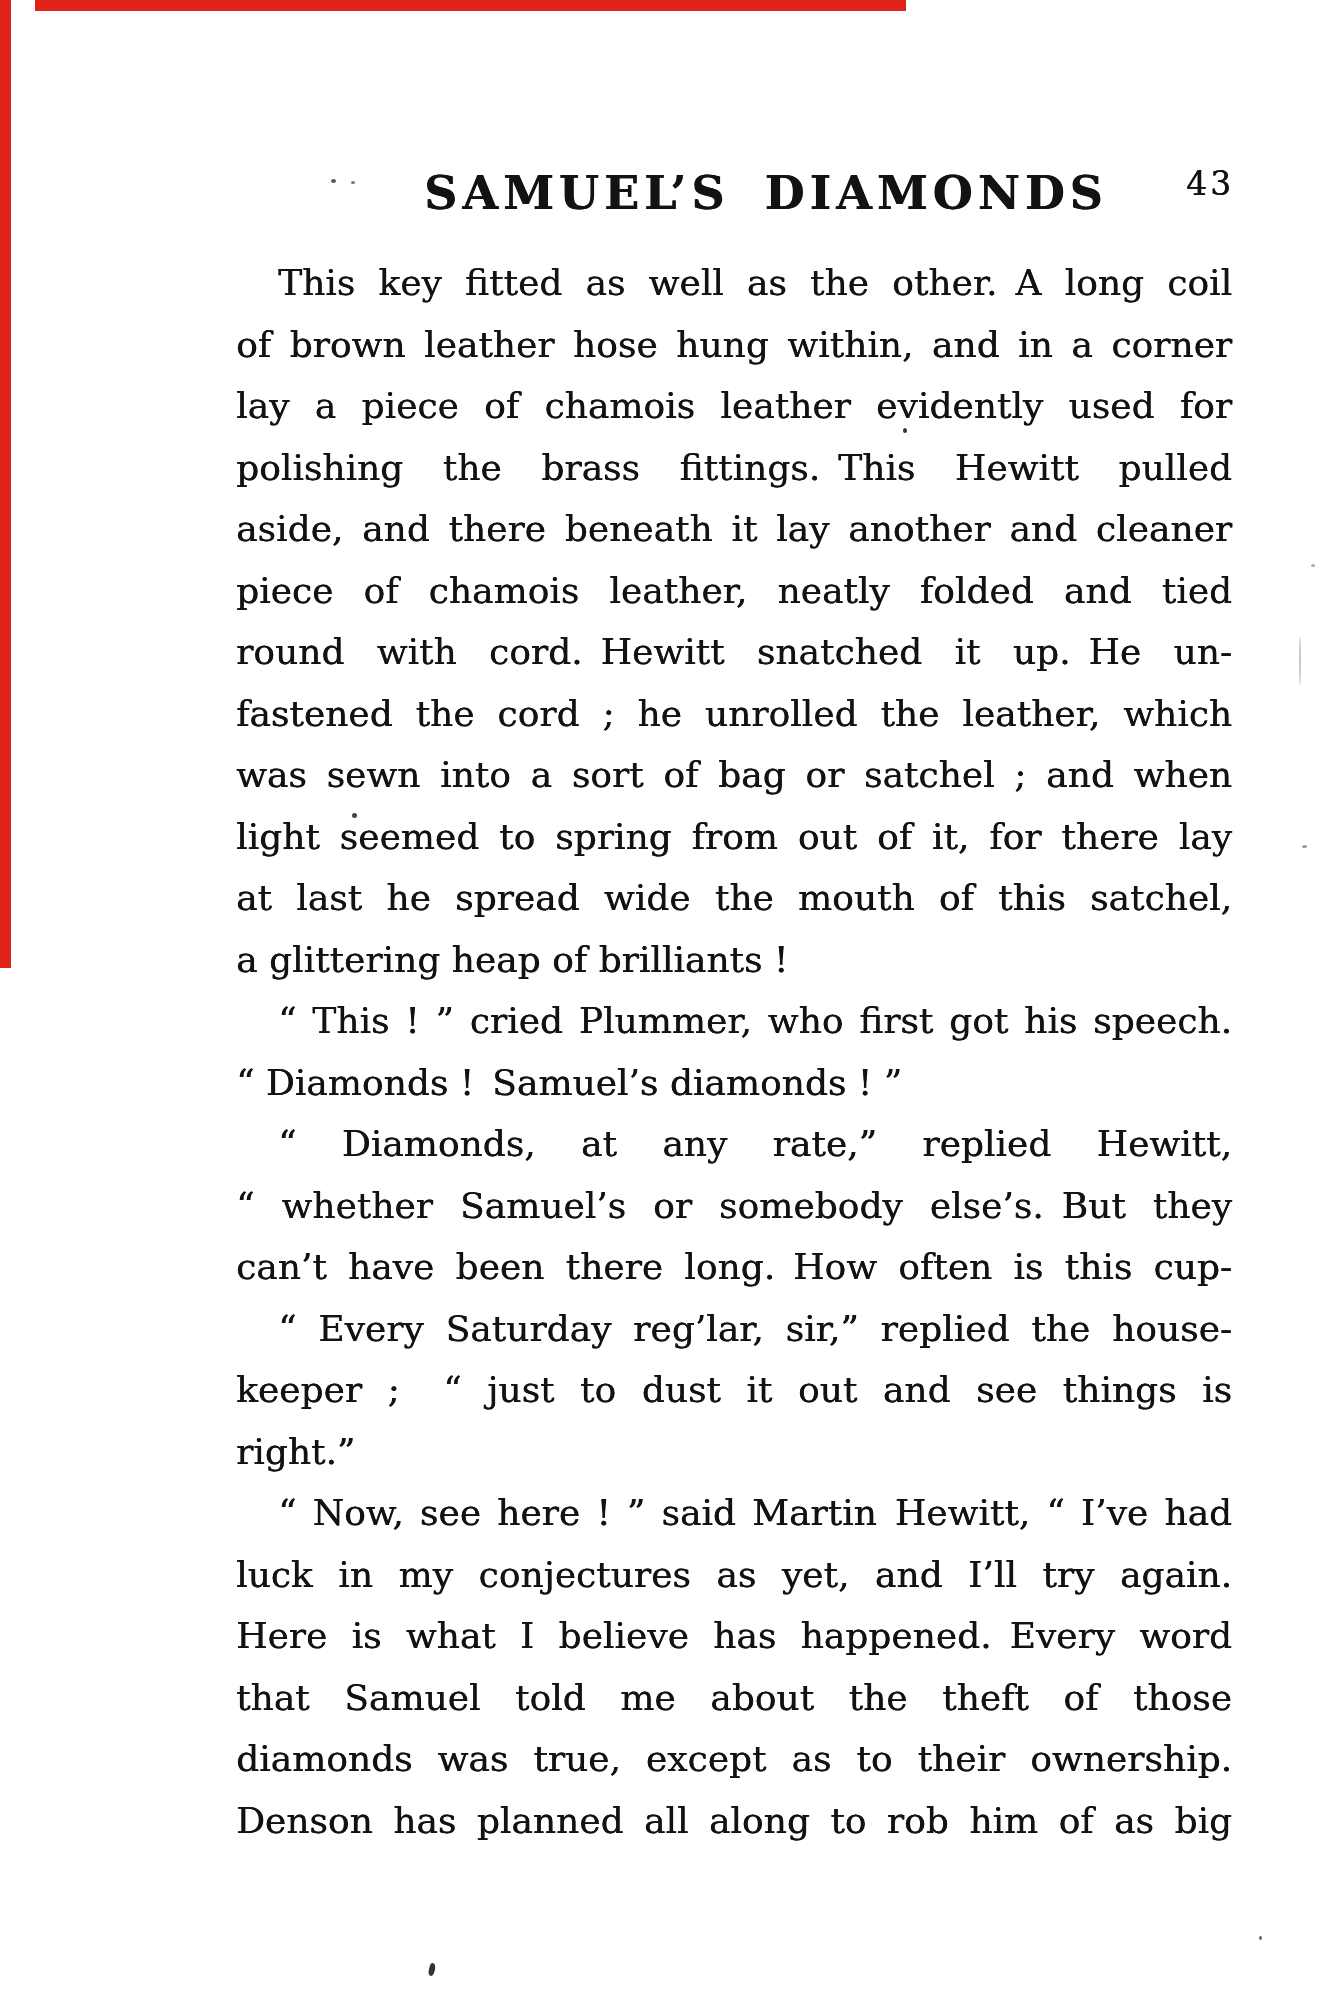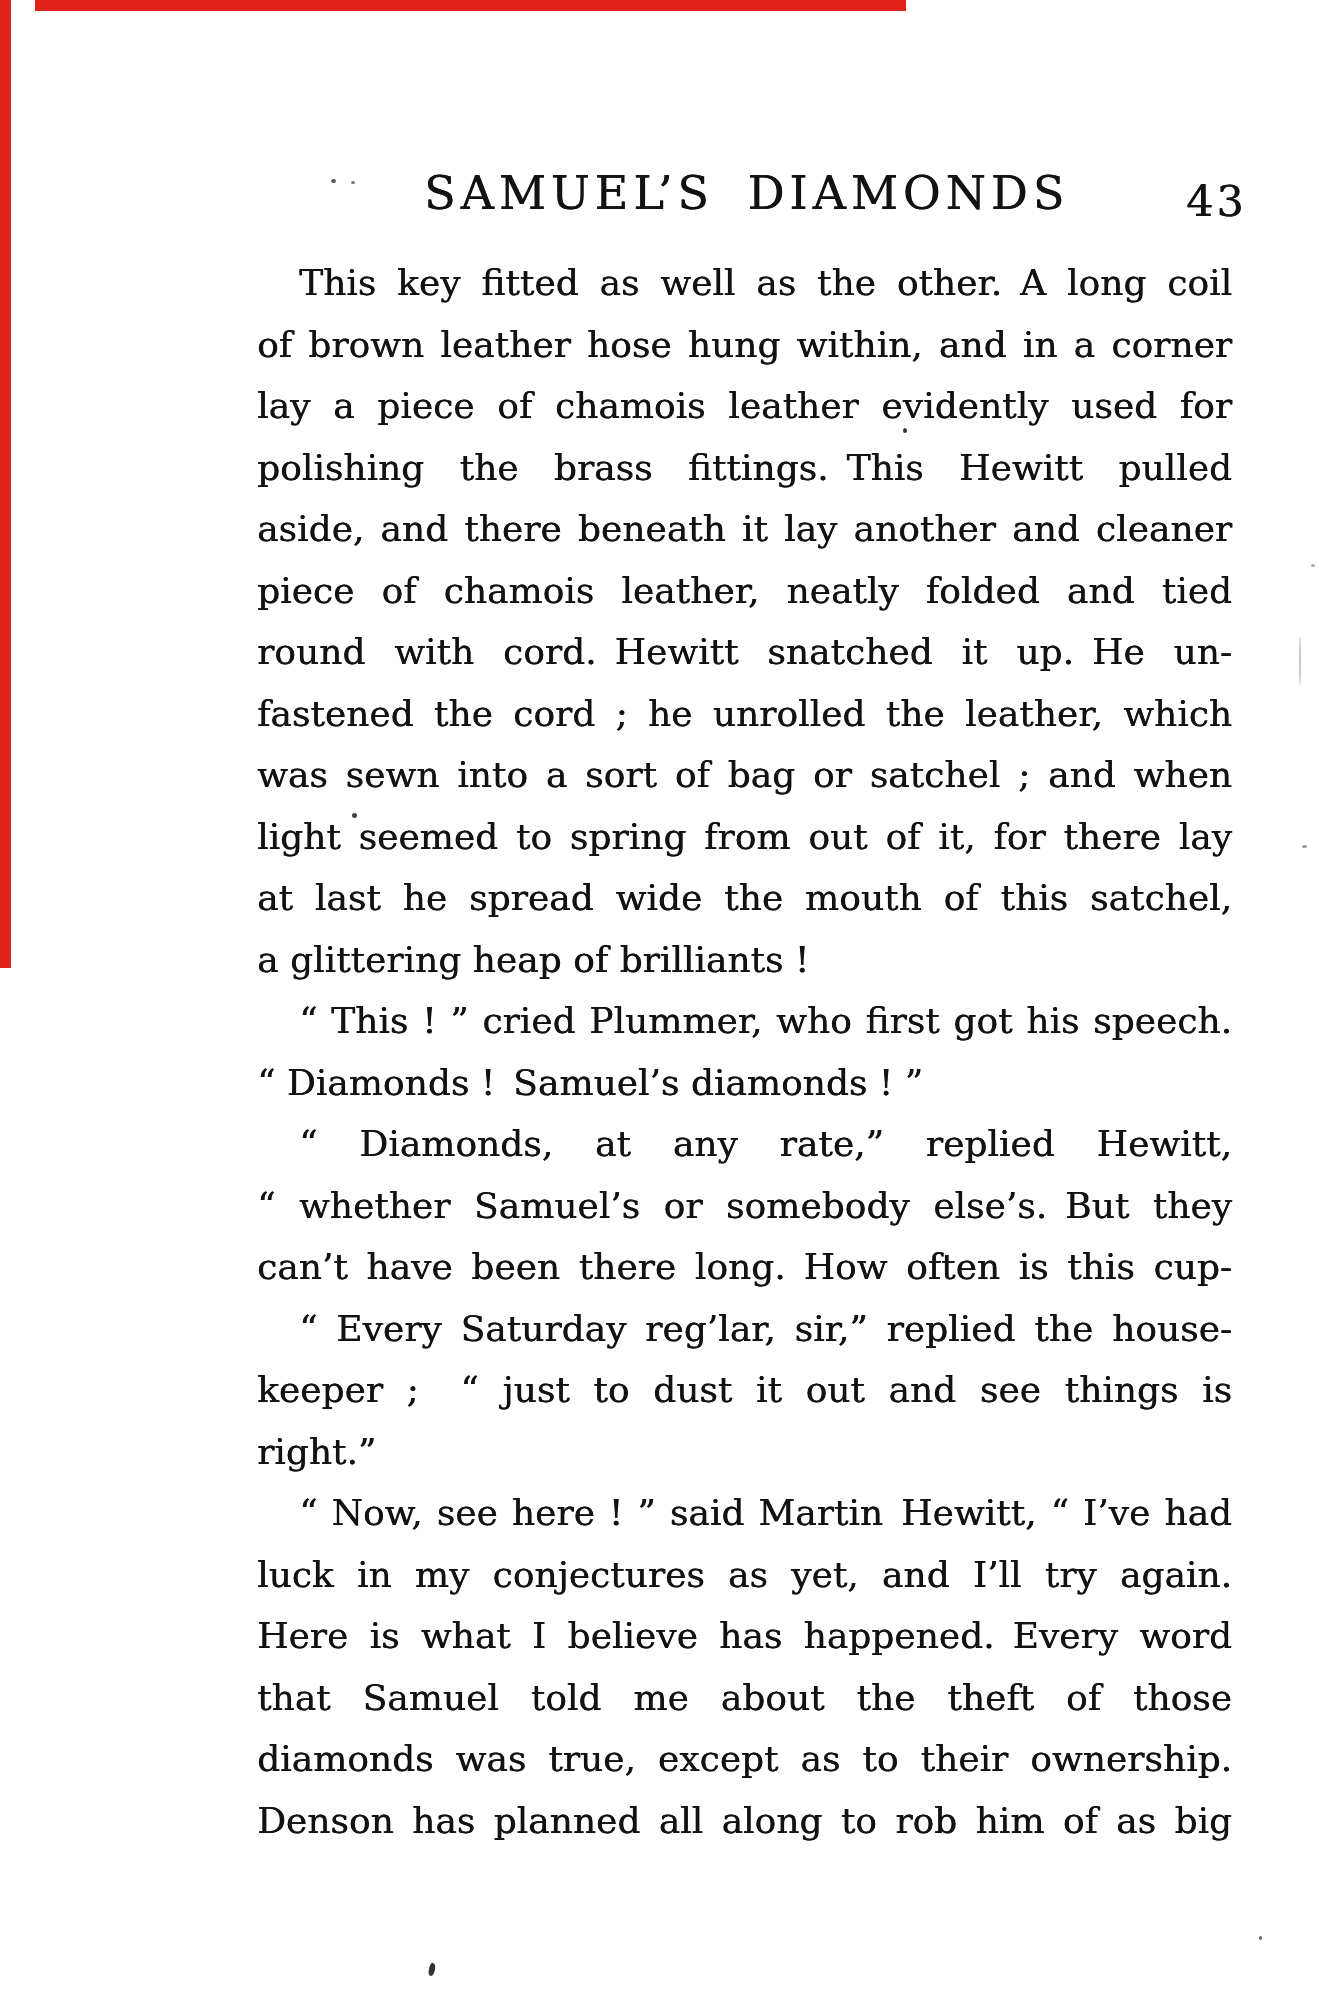--- a/index.html
+++ b/index.html
@@ -11,37 +11,37 @@
     font-family:"DejaVu Serif","Liberation Serif",serif;
     color:var(--ink,#121212);
   }
   .edge{position:absolute;background:var(--edge,#df2318);}
   .running-head{position:absolute;left:0;top:0;width:100%;height:240px;}
   .title{
     position:absolute;left:424px;top:166px;
     font-size:46px;letter-spacing:5px;word-spacing:14px;
     white-space:pre;
     text-shadow:0.5px 0 0 currentColor;
+    font-weight:bold;
   }
   .pagenum{
-    position:absolute;left:1186px;top:176px;
-    font-size:43px;letter-spacing:3px;
+    position:absolute;left:1186px;top:164px;
+    font-size:33px;letter-spacing:3px;
     text-shadow:0.5px 0 0 currentColor;
   }
   .body-text{
     position:absolute;left:236px;top:252px;width:996px;
     font-size:36px;line-height:61.5px;
     text-shadow:0.4px 0 0 currentColor;
   }
   .line{
     white-space:pre-wrap;
     height:61.5px;
     text-align:justify;
     text-align-last:justify;
-    margin-left:21px;
     -moz-text-align-last:justify;
   }
   .line.indent{padding-left:42px;}
   .line.flush{text-align:left;text-align-last:left;-moz-text-align-last:left;}
   .speck{position:absolute;border-radius:50%;}
   .speck.tick{border-radius:40% 60% 50% 50%;transform:rotate(14deg);}
 </style>
 </head>
 <body>
 

